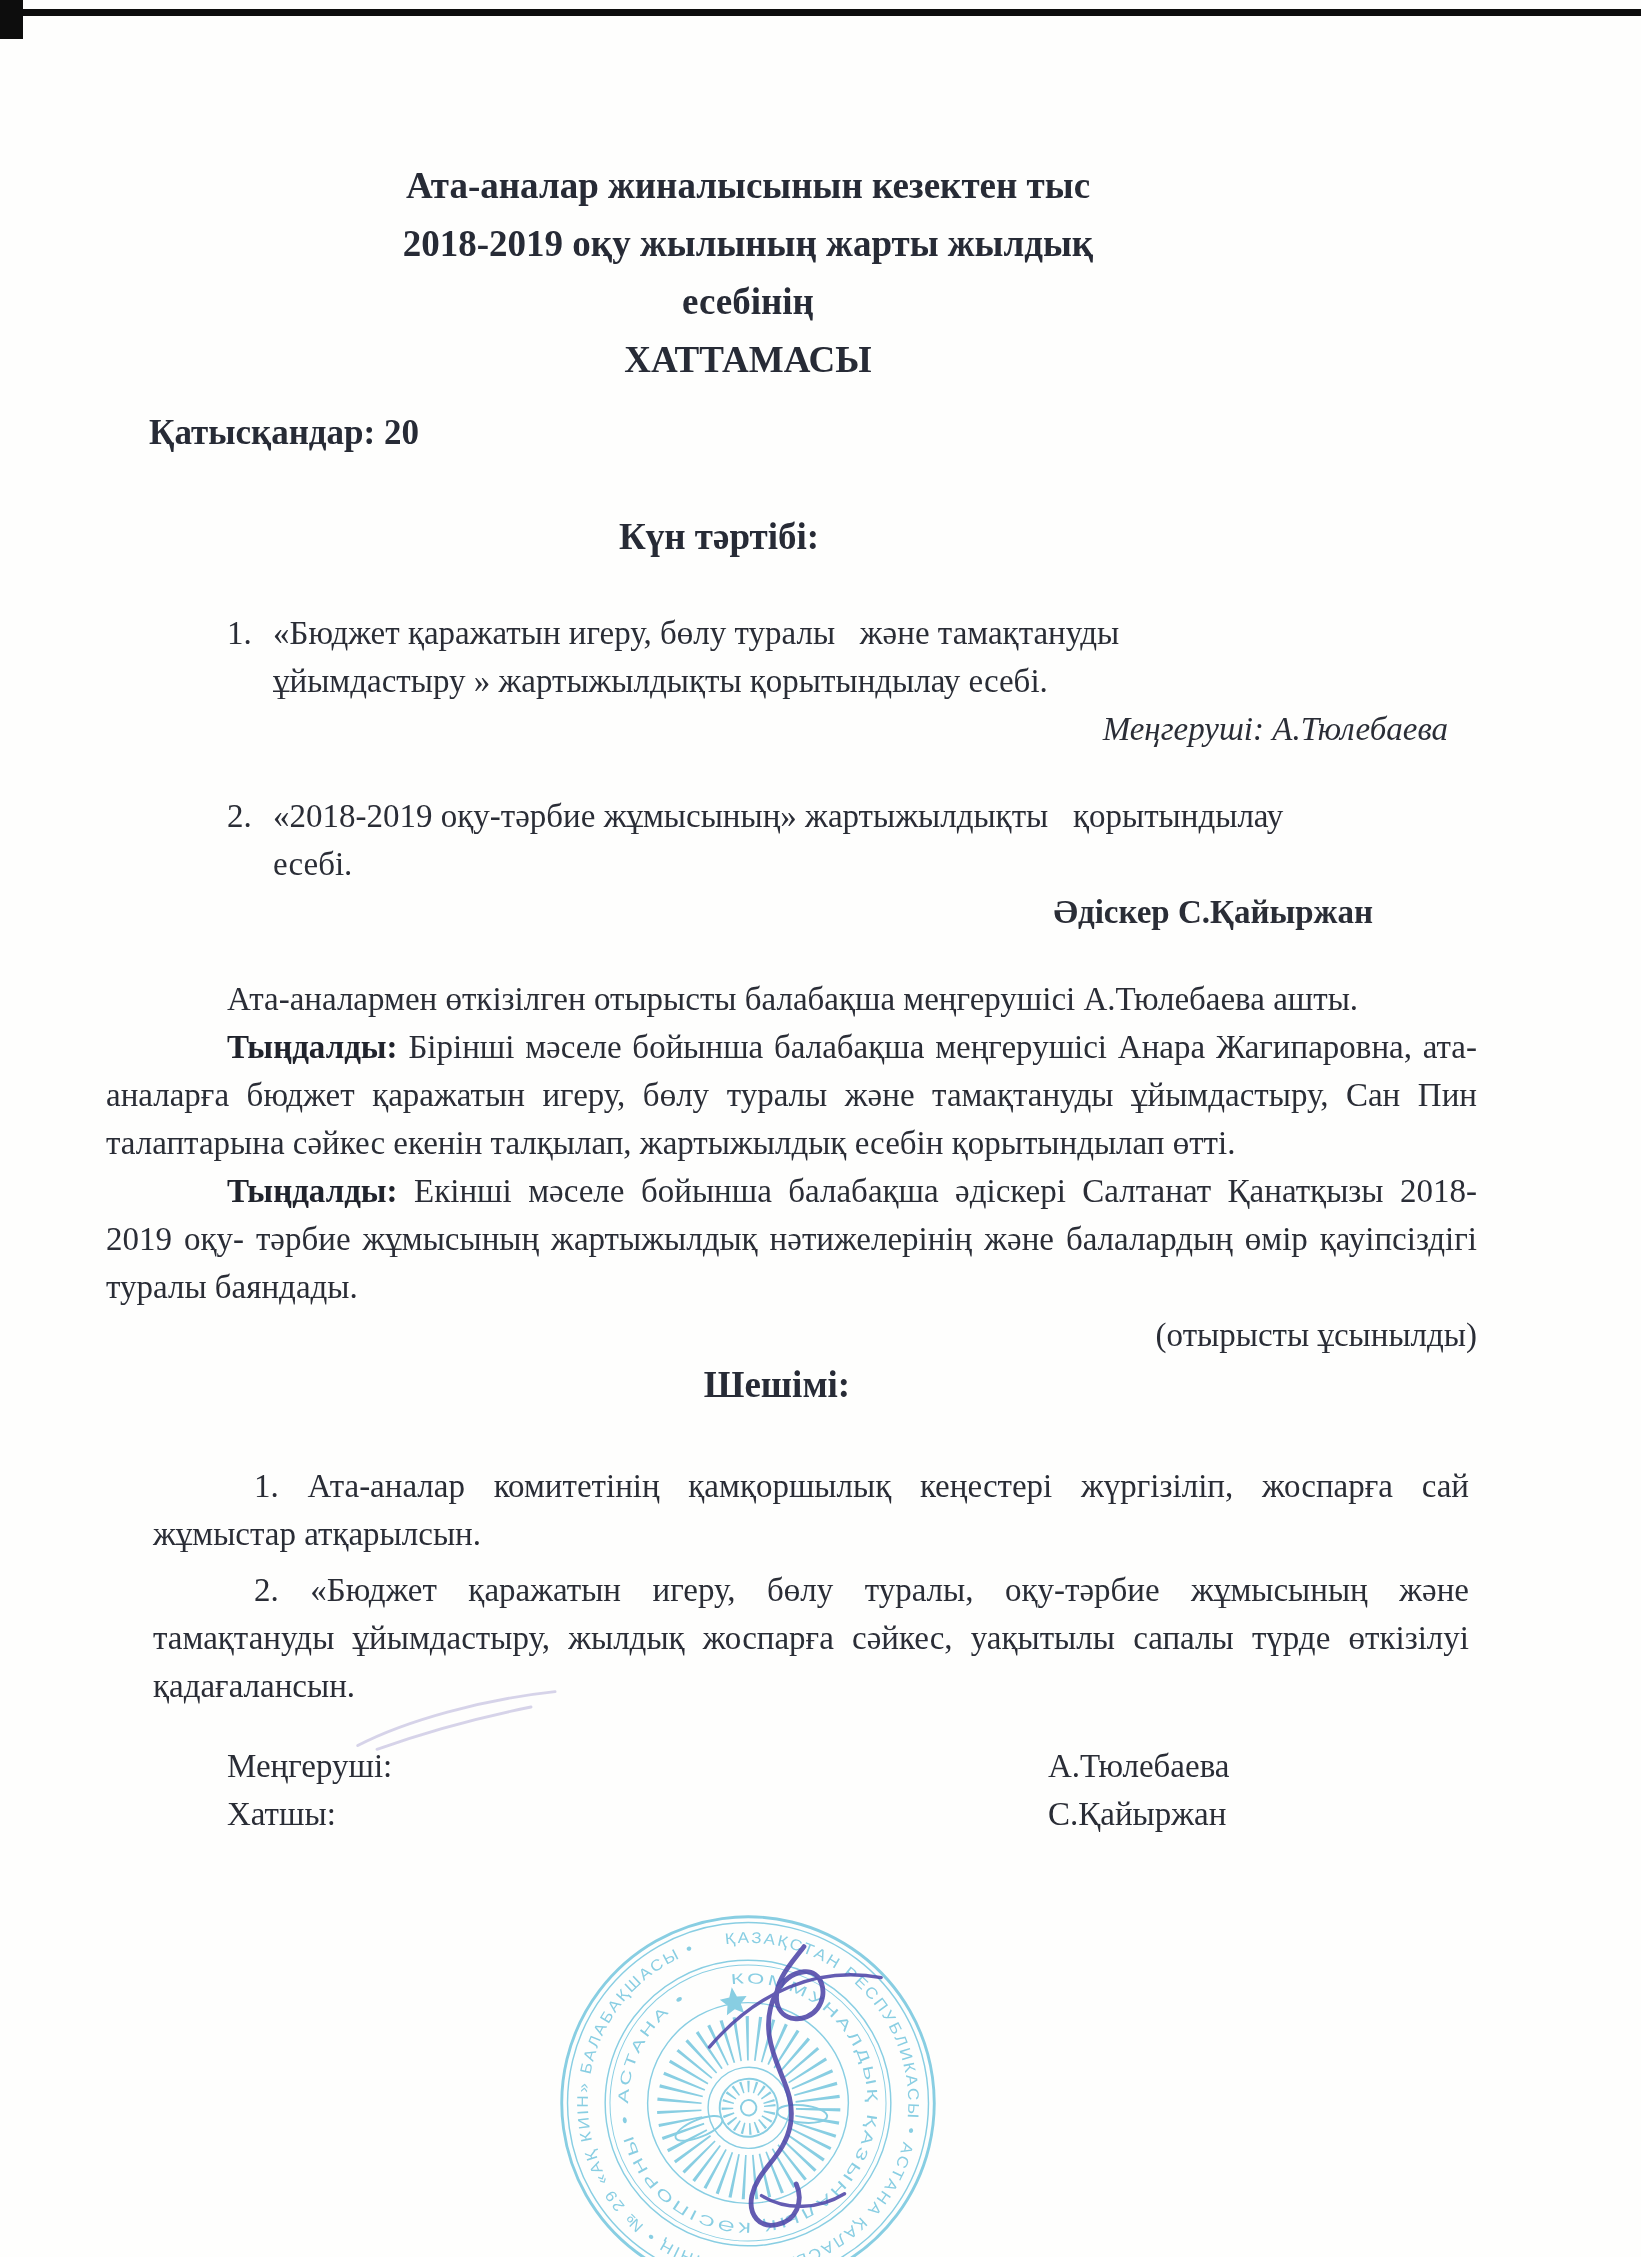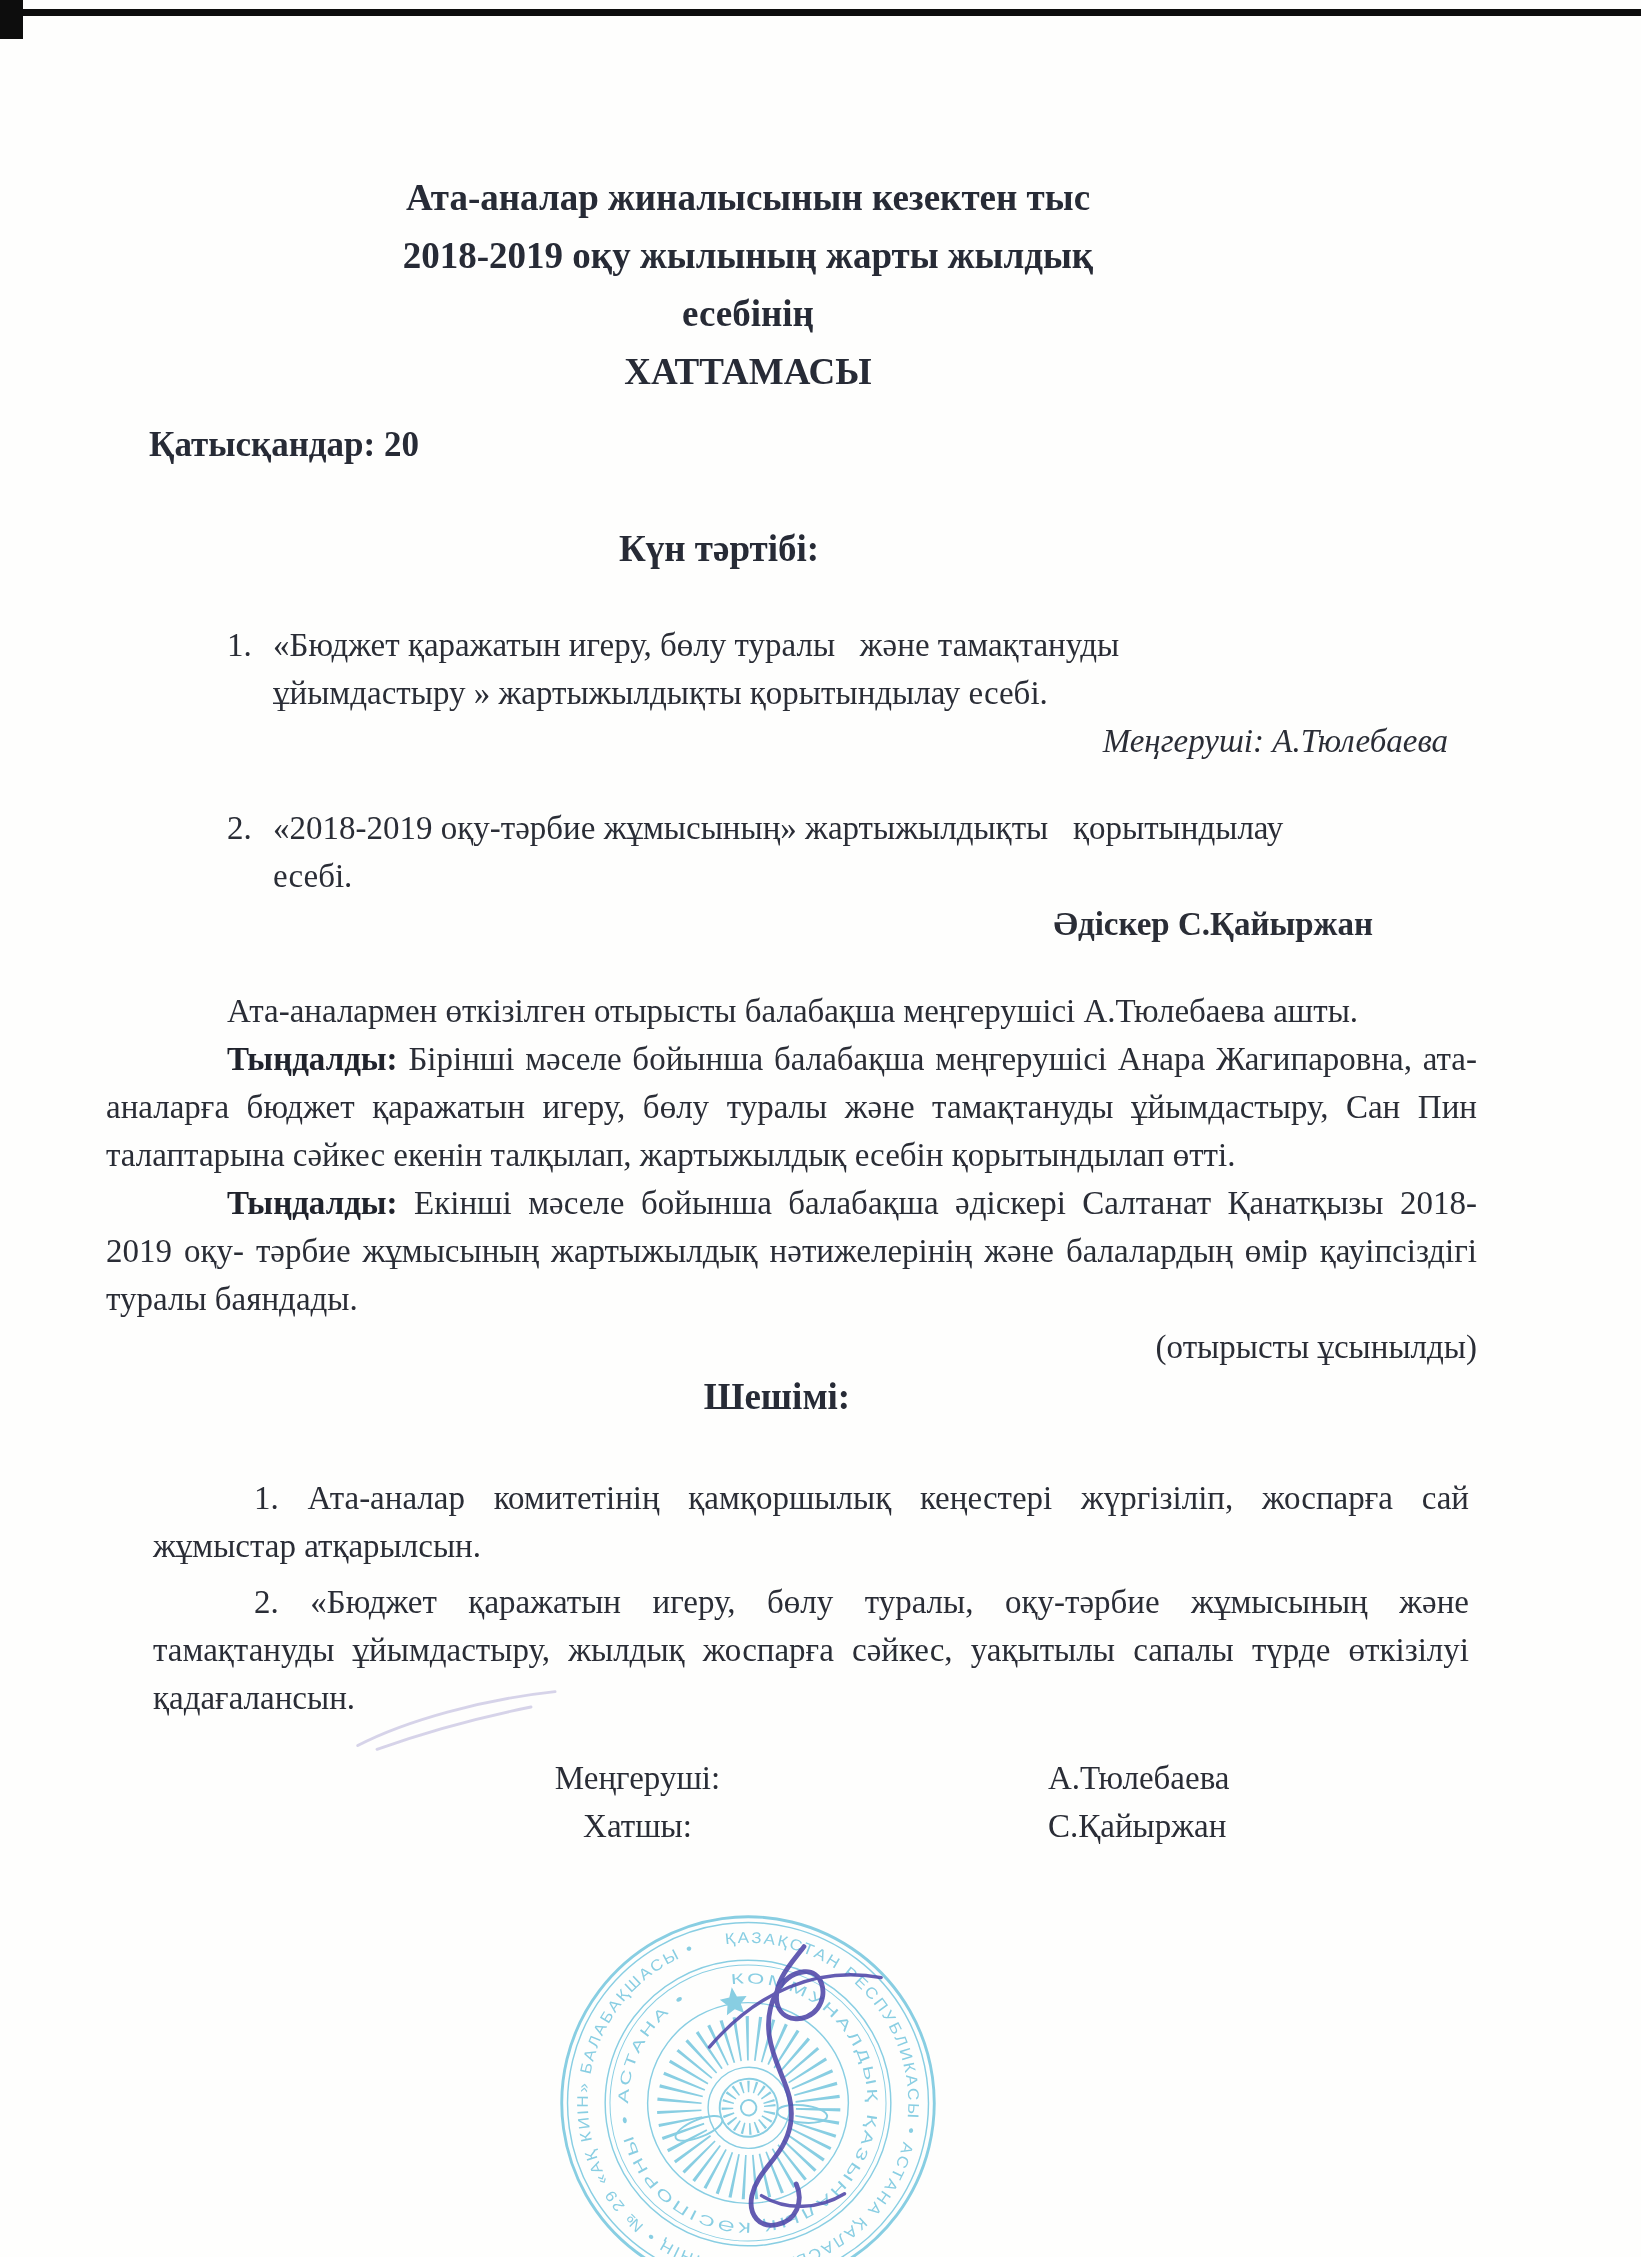--- a/index.html
+++ b/index.html
@@ -11,21 +11,21 @@
     overflow:hidden;
     color:#2a2d36;
     font-family:"Liberation Serif", serif;
     font-size:33px;
     line-height:48px;
   }
   
   .scan-bar{position:absolute;top:8.7px;left:0;width:100%;height:7.7px;background:#0d0d0d;}
   .scan-corner{position:absolute;top:0;left:0;width:23px;height:39px;background:#0d0d0d;}
 
-  .content{position:absolute;left:106px;right:164px;top:16px;}
+  .content{position:absolute;left:106px;right:164px;top:4px;}
 
   .title{margin-top:153px;font-weight:bold;font-size:37px;line-height:58px;text-align:center;padding-right:87px;color:#272b36;}
   .attendees{margin-top:20px;margin-left:43px;font-weight:bold;font-size:35px;color:#272b36;}
   .datetime{margin-top:0;margin-left:927px;font-weight:bold;font-size:35px;line-height:53px;color:#272b36;}
 
   .agenda-heading{margin-top:56px;font-weight:bold;font-size:37px;text-align:center;padding-right:145px;color:#272b36;}
 
   .agenda{margin-top:48px;margin-left:121px;}
   .agenda-item{position:relative;padding-left:46px;}
   .agenda-item + .agenda-item{margin-top:39px;}
@@ -39,21 +39,21 @@
   .bodytext p{margin:0;text-indent:121px;}
   .bodytext p b{color:#20232c;}
   .material-note{text-align:right;text-indent:0 !important;}
 
   .decisions-heading{margin-top:2px;font-weight:bold;font-size:37px;text-align:center;padding-right:29px;color:#272b36;}
   .decisions{margin-top:53px;margin-left:39px;text-align:justify;}
   .decisions p{margin:8px;text-indent:101px;}
 
   .signatures{margin-top:32px;margin-left:121px;position:relative;z-index:3;}
   .sig-row{display:flex;}
-  .sig-role{width:821px;text-align:center;}
+  .sig-role{width:821px;}
 
   .stamp-wrap{position:absolute;left:555px;top:1910px;width:386px;height:386px;z-index:2;pointer-events:none;}
   .pen-scratch{position:absolute;left:338px;top:1682px;width:232px;height:77px;z-index:1;pointer-events:none;}
 </style>
 </head>
 <body>
 
 <div class="page">
   <div class="scan-bar"></div>
   <div class="scan-corner"></div>

